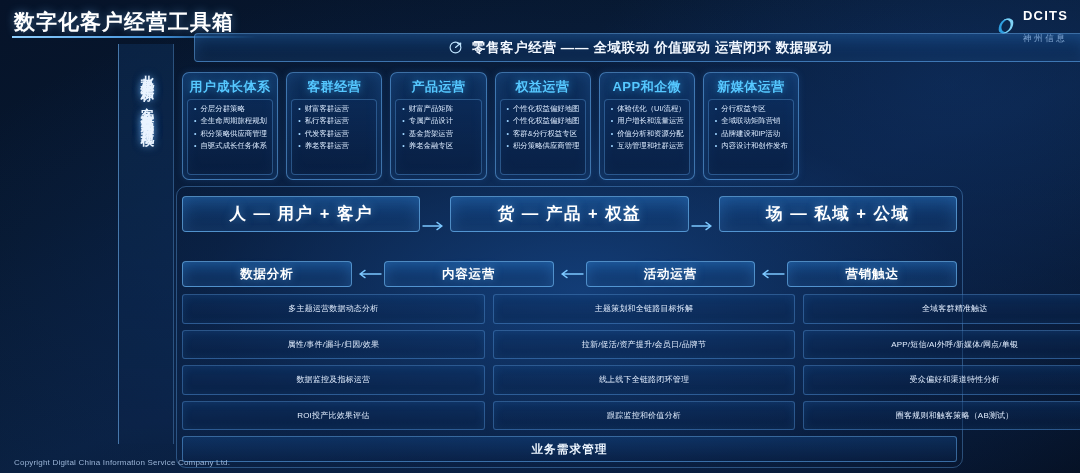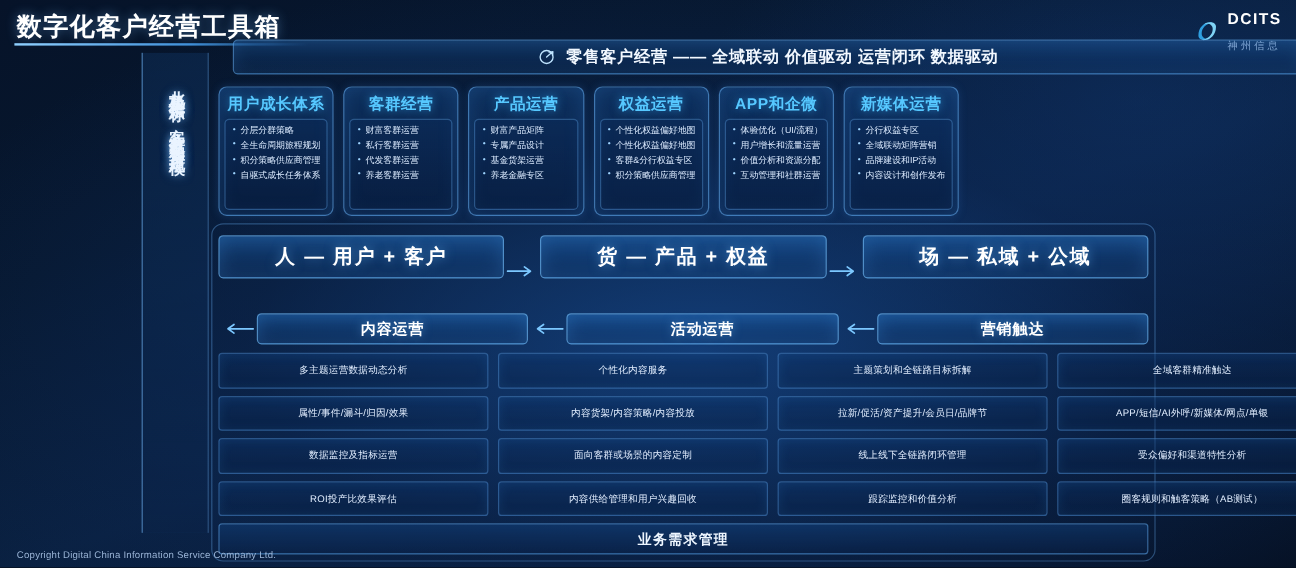--- a/index.html
+++ b/index.html
@@ -349,20 +349,21 @@
     <div class="flow-item">货 — 产品 + 权益</div>
     <div class="arrow-r">
       <svg width="26" height="12" viewBox="0 0 26 12">
           <path d="M1 6 H20 M20 6 l-5 -3.6 M20 6 l-5 3.6" fill="none" stroke="#7cc8ff" stroke-width="1.4" stroke-linecap="round"></path>
         </svg>
     </div>
     <div class="flow-item">场 — 私域 + 公域</div>
   </div>
 
   <div class="heads">
+    <div class="head">数据分析</div>
     <div class="arrow-l">
       <svg width="28" height="12" viewBox="0 0 28 12">
           <path d="M27 6 H6 M6 6 l5 -3.6 M6 6 l5 3.6" fill="none" stroke="#7cc8ff" stroke-width="1.4" stroke-linecap="round"></path>
         </svg>
     </div>
     <div class="head">内容运营</div>
     <div class="arrow-l">
       <svg width="28" height="12" viewBox="0 0 28 12">
           <path d="M27 6 H6 M6 6 l5 -3.6 M6 6 l5 3.6" fill="none" stroke="#7cc8ff" stroke-width="1.4" stroke-linecap="round"></path>
         </svg>
@@ -377,26 +378,20 @@
   </div>
 
   <div class="matrix">
     <div class="mcol">
       <div class="mcell">多主题运营数据动态分析</div>
       <div class="mcell">属性/事件/漏斗/归因/效果</div>
       <div class="mcell">数据监控及指标运营</div>
       <div class="mcell">ROI投产比效果评估</div>
     </div>
     <div class="mcol">
-      <div class="mcell">个性化内容服务</div>
-      <div class="mcell">内容货架/内容策略/内容投放</div>
-      <div class="mcell">面向客群或场景的内容定制</div>
-      <div class="mcell">内容供给管理和用户兴趣回收</div>
-    </div>
-    <div class="mcol">
       <div class="mcell">主题策划和全链路目标拆解</div>
       <div class="mcell">拉新/促活/资产提升/会员日/品牌节</div>
       <div class="mcell">线上线下全链路闭环管理</div>
       <div class="mcell">跟踪监控和价值分析</div>
     </div>
     <div class="mcol">
       <div class="mcell">全域客群精准触达</div>
       <div class="mcell">APP/短信/AI外呼/新媒体/网点/单银</div>
       <div class="mcell">受众偏好和渠道特性分析</div>
       <div class="mcell">圈客规则和触客策略（AB测试）</div>

